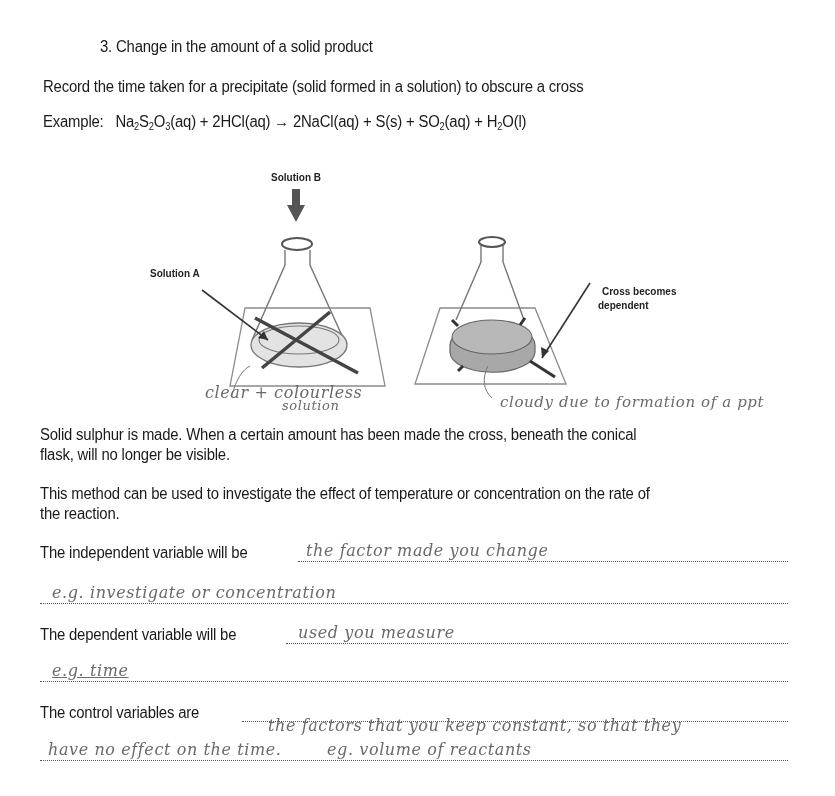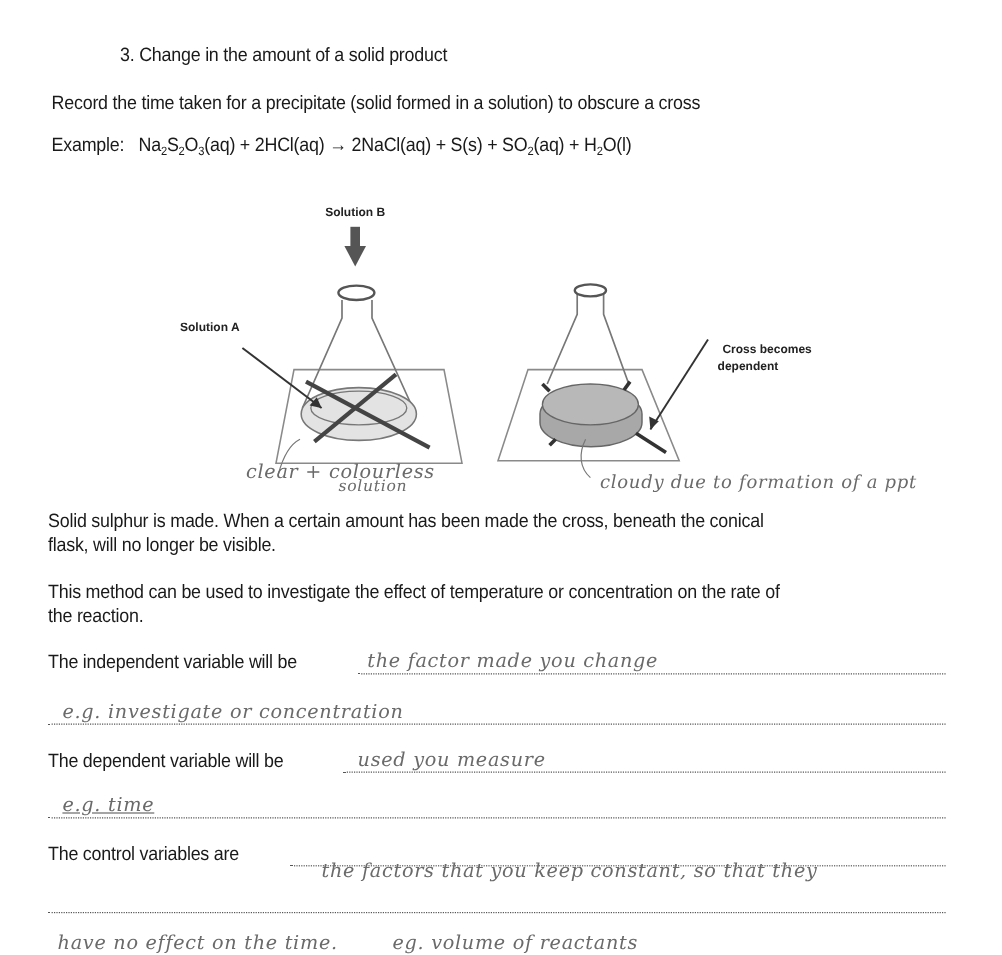--- a/index.html
+++ b/index.html
@@ -89,13 +89,13 @@
 <div class="abs print" style="left:40px;top:626px;">The dependent variable will be</div>
 <div class="dotted" style="left:286px;top:643px;width:502px;"></div>
 <div class="abs hand" style="left:298px;top:623px;">used you measure</div>
 <div class="dotted" style="left:40px;top:681px;width:748px;"></div>
 <div class="abs hand" style="left:52px;top:661px;text-decoration:underline;">e.g. time</div>
 
 <div class="abs print" style="left:40px;top:704px;">The control variables are</div>
 <div class="dotted" style="left:242px;top:721px;width:546px;"></div>
 <div class="abs hand" style="left:268px;top:700px;margin-top:16px;">the factors that you keep constant, so that they</div>
 <div class="dotted" style="left:40px;top:760px;width:748px;"></div>
-<div class="abs hand" style="left:48px;top:740px;white-space:pre;margin-top:36px;">have no effect on the time.        eg. volume of reactants</div>
+<div class="abs hand" style="left:48px;top:740px;white-space:pre;">have no effect on the time.        eg. volume of reactants</div>
 
 </body></html>

